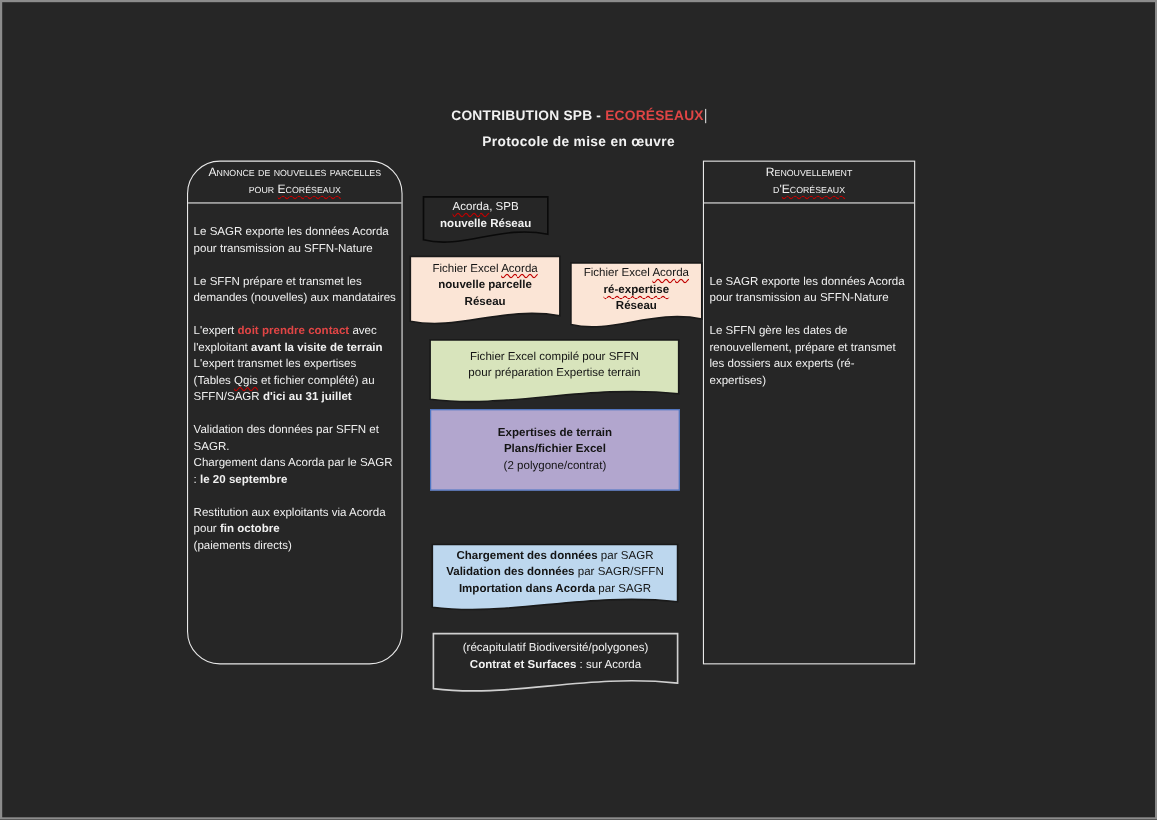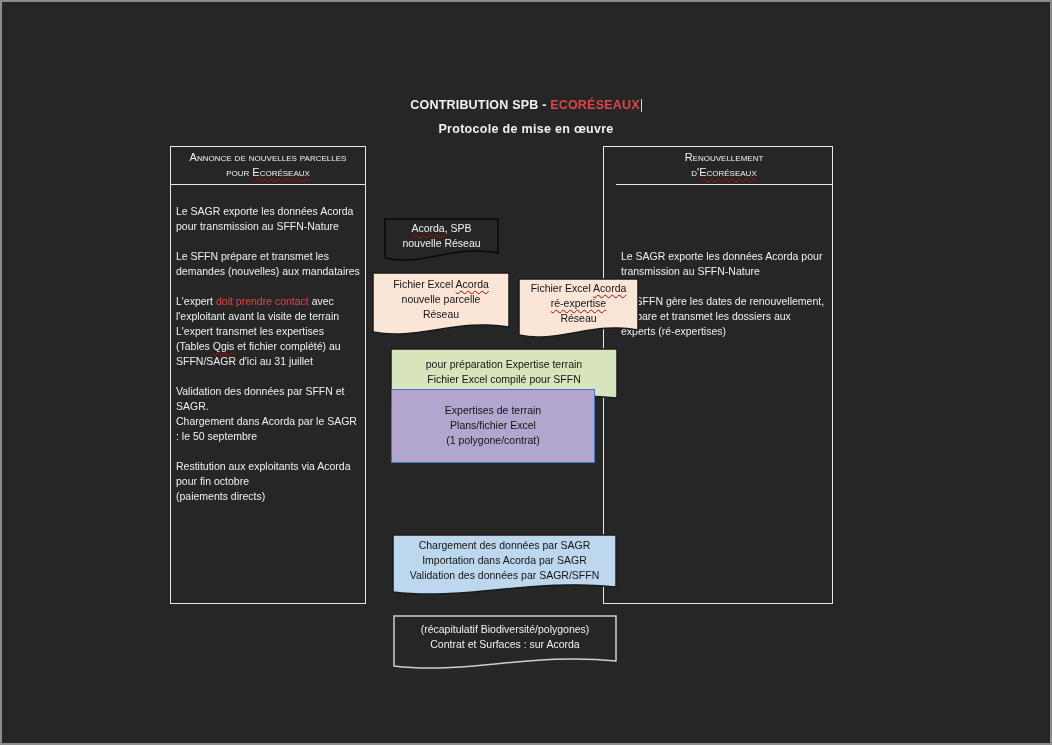--- a/index.html
+++ b/index.html
@@ -28,73 +28,73 @@
     border:1.5px solid #e8e8e8;background:transparent;box-sizing:border-box;
   }
   .panel-header{
     text-align:center;font-variant:small-caps;font-size:11px;line-height:14px;
     padding:3px 2px 4px 2px;border-bottom:1.5px solid #e8e8e8;color:#f2f2f2;
   }
   .panel-body{
     padding:4px 5px;font-size:10.5px;line-height:15px;color:#f0f0f0;
   }
   .para{min-height:15px;}
-  .b{font-weight:normal;}
+  .b{font-weight:bold;}
   .sq{
     text-decoration-line:underline;text-decoration-style:wavy;
     text-decoration-color:#c00000;text-decoration-thickness:1px;
     text-underline-offset:2px;text-decoration-skip-ink:none;
   }
   
   .shape{
     box-sizing:border-box;display:flex;flex-direction:column;
     align-items:center;justify-content:center;text-align:center;
     font-size:10.5px;line-height:15px;
   }
-  .doc-shape{position:absolute;margin-top:40px;}
+  .doc-shape{position:absolute;}
   .doc-bg{position:absolute;left:0;top:0;overflow:visible;z-index:0;}
   .shape-text{position:relative;z-index:1;width:100%;}
   .dark-doc{color:#f2f2f2;}
   .light-doc{color:#141414;}
   .purple-box{
     background:#b2a6ce;border:1.5px solid #4472c4;color:#141414;
     padding:4px 2px 6px 2px;
   }
 </style>
 </head>
 <body>
 
 <div class="abs slide-title">
   <span>CONTRIBUTION SPB - </span><span class="red">ECORÉSEAUX</span><span class="caret"></span>
 </div>
 <div class="abs slide-subtitle">Protocole de mise en œuvre</div>
 
-<div class="abs panel" style="left:168px;top:144px;width:196px;height:458px;">
+<div class="abs panel" style="left:168px;top:144px;width:196px;height:458px;border-radius:30px;">
   <div class="panel-header">
       <div class="para"><span>Annonce de nouvelles parcelles</span></div>
       <div class="para"><span>pour </span><span class="sq">Ecoréseaux</span></div>
     </div>
   <div class="panel-body">
       <div class="para">&nbsp;</div>
       <div class="para"><span>Le SAGR exporte les données Acorda pour transmission au SFFN-Nature</span></div>
       <div class="para">&nbsp;</div>
       <div class="para"><span>Le SFFN prépare et transmet les demandes (nouvelles) aux mandataires</span></div>
       <div class="para">&nbsp;</div>
       <div class="para"><span>L'expert </span><span class="b red">doit prendre contact</span><span> avec l'exploitant </span><span class="b">avant la visite de terrain</span></div>
       <div class="para"><span>L'expert transmet les expertises (Tables </span><span class="sq">Qgis</span><span> et fichier complété) au SFFN/SAGR </span><span class="b">d'ici au 31 juillet</span></div>
       <div class="para">&nbsp;</div>
       <div class="para"><span>Validation des données par SFFN et SAGR.</span></div>
-      <div class="para"><span>Chargement dans Acorda par le SAGR : </span><span class="b">le 50 septembre</span></div>
+      <div class="para"><span>Chargement dans Acorda par le SAGR : </span><span class="b">le 20 septembre</span></div>
       <div class="para">&nbsp;</div>
       <div class="para"><span>Restitution aux exploitants via Acorda pour </span><span class="b">fin octobre</span></div>
       <div class="para"><span>(paiements directs)</span></div>
     </div>
 </div>
 
-<div class="abs panel" style="left:601px;top:144px;width:230px;height:458px;padding-left:12px;">
+<div class="abs panel" style="left:637px;top:144px;width:193px;height:458px;">
   <div class="panel-header">
       <div class="para"><span>Renouvellement</span></div>
       <div class="para"><span>d'</span><span class="sq">Ecoréseaux</span></div>
     </div>
   <div class="panel-body">
       <div class="para">&nbsp;</div>
       <div class="para">&nbsp;</div>
       <div class="para">&nbsp;</div>
       <div class="para">&nbsp;</div>
       <div class="para"><span>Le SAGR exporte les données Acorda pour transmission au SFFN-Nature</span></div>
@@ -133,41 +133,41 @@
       <div class="para"><span class="b sq">ré-expertise</span></div>
       <div class="para"><span class="b">Réseau</span></div>
     </div>
 </div>
 
 <div class="doc-shape shape light-doc" style="left:388px;top:306px;width:228px;height:61px;padding-bottom:14px;">
     <svg width="228" height="61" class="doc-bg">
       <path d="M1 1 L227 1 L227 50 C141.4 41 73.0 64 1 55 Z" fill="#d8e4bc" stroke="#1a1a1a" stroke-width="1.5"></path>
     </svg>
   <div class="shape-text">
+      <div class="para"><span>Fichier Excel compilé pour SFFN</span></div>
       <div class="para"><span>pour préparation Expertise terrain</span></div>
-      <div class="para"><span>Fichier Excel compilé pour SFFN</span></div>
     </div>
 </div>
 
-<div class="abs shape purple-box" style="left:389px;top:387px;width:204px;height:74px;">
+<div class="abs shape purple-box" style="left:389px;top:370px;width:227px;height:74px;">
   <div class="shape-text">
       <div class="para"><span class="b">Expertises de terrain</span></div>
       <div class="para"><span class="b">Plans/fichier Excel</span></div>
-      <div class="para"><span>(1 polygone/contrat)</span></div>
+      <div class="para"><span>(2 polygone/contrat)</span></div>
     </div>
 </div>
 
 <div class="doc-shape shape light-doc" style="left:390px;top:492px;width:225px;height:64px;padding-bottom:12px;">
     <svg width="225" height="64" class="doc-bg">
       <path d="M1 1 L224 1 L224 53 C139.5 44 72.0 67 1 58 Z" fill="#bdd7ee" stroke="#1a1a1a" stroke-width="1.5"></path>
     </svg>
   <div class="shape-text">
       <div class="para"><span class="b">Chargement des données</span><span> par SAGR</span></div>
+      <div class="para"><span class="b">Validation des données</span><span> par SAGR/SFFN</span></div>
       <div class="para"><span class="b">Importation dans Acorda</span><span> par SAGR</span></div>
-      <div class="para"><span class="b">Validation des données</span><span> par SAGR/SFFN</span></div>
     </div>
 </div>
 
 <div class="doc-shape shape dark-doc" style="left:391px;top:573px;width:224px;height:57px;padding-bottom:13px;">
     <svg width="224" height="57" class="doc-bg">
       <path d="M1 1 L223 1 L223 46 C138.9 37 71.7 60 1 51 Z" fill="#262626" stroke="#cfcfcf" stroke-width="1.5"></path>
     </svg>
   <div class="shape-text">
       <div class="para"><span>(récapitulatif Biodiversité/polygones)</span></div>
       <div class="para"><span class="b">Contrat et Surfaces</span><span> : sur Acorda</span></div>

